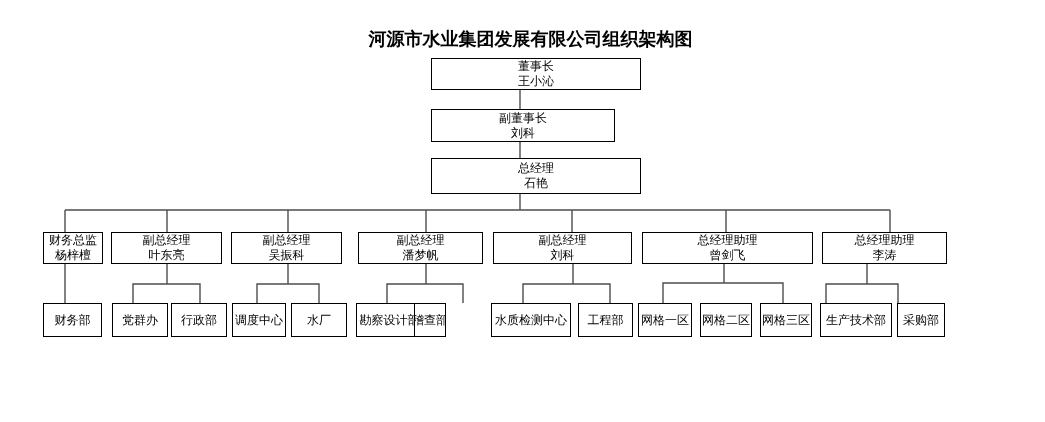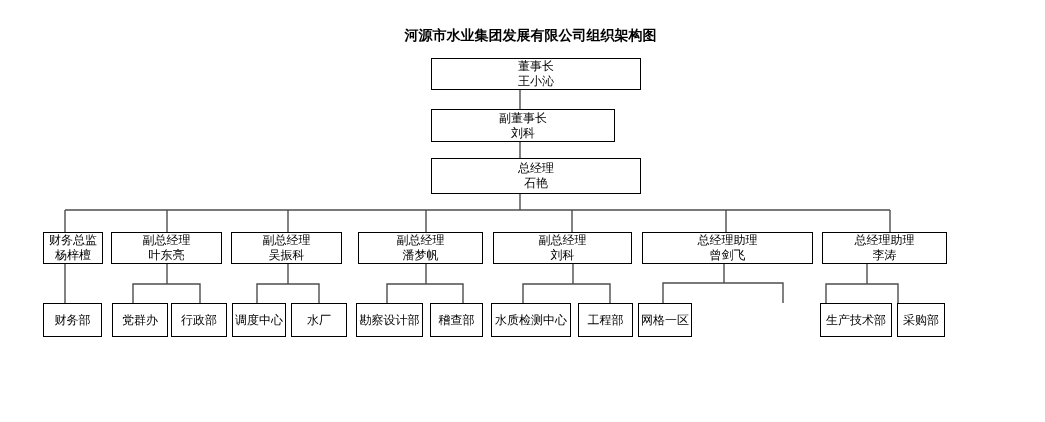--- a/index.html
+++ b/index.html
@@ -12,21 +12,21 @@
     color: #000000;
     overflow: hidden;
   }
   .chart-title {
     position: absolute;
     left: 0; top: 27px;
     width: 1045px;
     padding-left: 16px;
     box-sizing: border-box;
     text-align: center;
-    font-size: 14px;
+    font-size: 18px;
     font-weight: bold;
     letter-spacing: 0px;
     white-space: nowrap;
   }
   .wires {
     position: absolute;
     left: 0; top: 0;
     width: 1045px;
     height: 422px;
   }
@@ -119,32 +119,38 @@
   </div>
   <div class="node" style="left:171px;top:303px;width:56px;height:34px">
     <span>行政部</span>
   </div>
   <div class="node" style="left:291px;top:303px;width:56px;height:34px">
     <span>水厂</span>
   </div>
   <div class="node" style="left:356px;top:303px;width:67px;height:34px">
     <span>勘察设计部</span>
   </div>
-  <div class="node" style="left:430px;top:303px;width:53px;height:34px">
+  <div class="node" style="left:414px;top:303px;width:32px;height:34px">
     <span>稽查部</span>
   </div>
   <div class="node" style="left:578px;top:303px;width:55px;height:34px">
     <span>工程部</span>
   </div>
   <div class="node" style="left:491px;top:303px;width:80px;height:34px">
     <span>水质检测中心</span>
   </div>
   <div class="node" style="left:638px;top:303px;width:54px;height:34px">
     <span>网格一区</span>
   </div>
+  <div class="node" style="left:700px;top:303px;width:52px;height:34px">
+    <span>网格二区</span>
+  </div>
+  <div class="node" style="left:760px;top:303px;width:52px;height:34px">
+    <span>网格三区</span>
+  </div>
   <div class="node" style="left:820px;top:303px;width:72px;height:34px">
     <span>生产技术部</span>
   </div>
   <div class="node" style="left:897px;top:303px;width:48px;height:34px">
     <span>采购部</span>
   </div>
 
 </div>
 
 </body></html>

